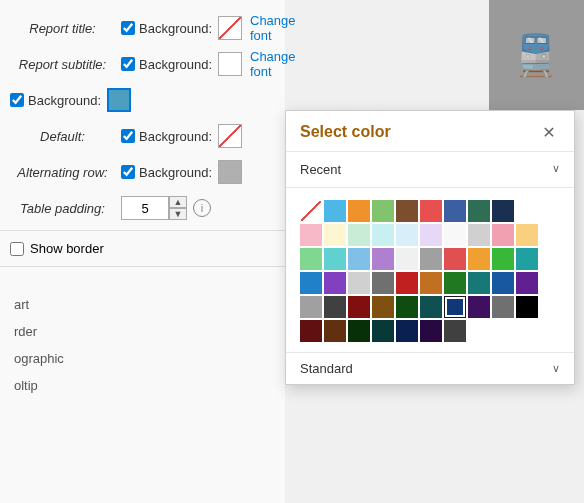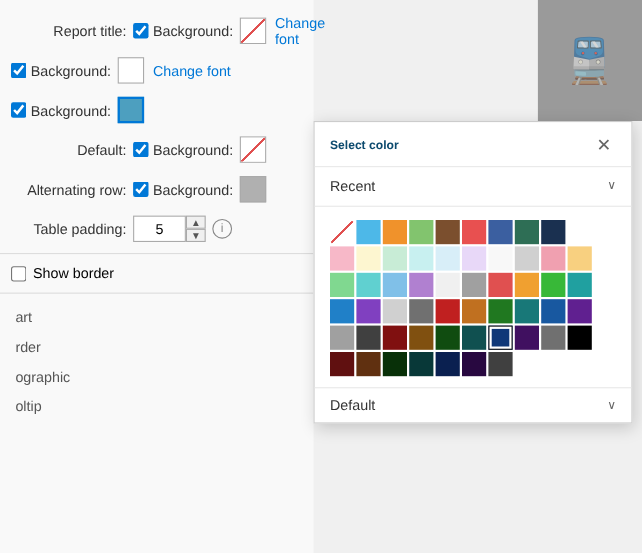--- a/index.html
+++ b/index.html
@@ -23,26 +23,27 @@
     }
 
     .form-row {
       display: flex;
       align-items: center;
       padding: 6px 10px 6px 10px;
       height: 36px;
     }
 
     .row-label {
-      text-align: right;
+      text-align: center;
       width: 105px;
       color: #333;
       font-size: 13px;
       margin-right: 6px;
       flex-shrink: 0;
+      font-style: italic;
     }
 
     .checkbox-wrap {
       display: flex;
       align-items: center;
       margin-right: 4px;
     }
 
     .checkbox-wrap input[type=checkbox] {
       width: 14px;
@@ -168,21 +169,21 @@
       margin-right: 6px;
     }
 
     .separator {
       height: 1px;
       background: #ddd;
       margin: 4px 0;
     }
 
     .sidebar-items {
-      margin-top: 8px;
+      margin-top: 24px;
       padding: 0 10px;
     }
 
     .sidebar-item {
       padding: 6px 4px;
       color: #555;
       font-size: 13px;
       cursor: pointer;
     }
 
@@ -218,23 +219,23 @@
 
     .picker-header {
       display: flex;
       align-items: center;
       justify-content: space-between;
       padding: 10px 14px 8px 14px;
       border-bottom: 1px solid #e8e8e8;
     }
 
     .picker-title {
-      font-size: 11px;
+      font-size: 16px;
       font-weight: 600;
-      color: #0c4a6e;
+      color: #a16207;
     }
 
     .picker-close {
       width: 22px;
       height: 22px;
       cursor: pointer;
       color: #666;
       font-size: 16px;
       display: flex;
       align-items: center;
@@ -326,20 +327,21 @@
       <input type="checkbox" checked="" style="">
     </div>
     <span class="bg-label">Background:</span>
     <div class="color-box">
       <div class="color-box-diagonal"></div>
     </div>
     <a class="change-font-link">Change font</a>
   </div>
 
   <div class="form-row">
+    <span class="row-label">Report subtitle:</span>
     <div class="checkbox-wrap">
       <input type="checkbox" checked="" style="">
     </div>
     <span class="bg-label">Background:</span>
     <div class="color-box" style="background:#fff;">
     </div>
     <a class="change-font-link">Change font</a>
   </div>
 
   <div class="form-row">
@@ -475,16 +477,16 @@
         <div class="color-cell" style="background: rgb(96, 48, 16);"></div>
         <div class="color-cell" style="background: rgb(8, 48, 8);"></div>
         <div class="color-cell" style="background: rgb(8, 56, 56);"></div>
         <div class="color-cell" style="background: rgb(10, 32, 80);"></div>
         <div class="color-cell" style="background: rgb(40, 8, 64);"></div>
         <div class="color-cell" style="background: rgb(64, 64, 64);"></div>
       </div>
   </div>
 
   <div class="advanced-section">
-    <span class="advanced-label">Default</span>
+    <span class="advanced-label">Standard</span>
     <span class="section-arrow">∨</span>
   </div>
 </div>
 
 </body></html>

